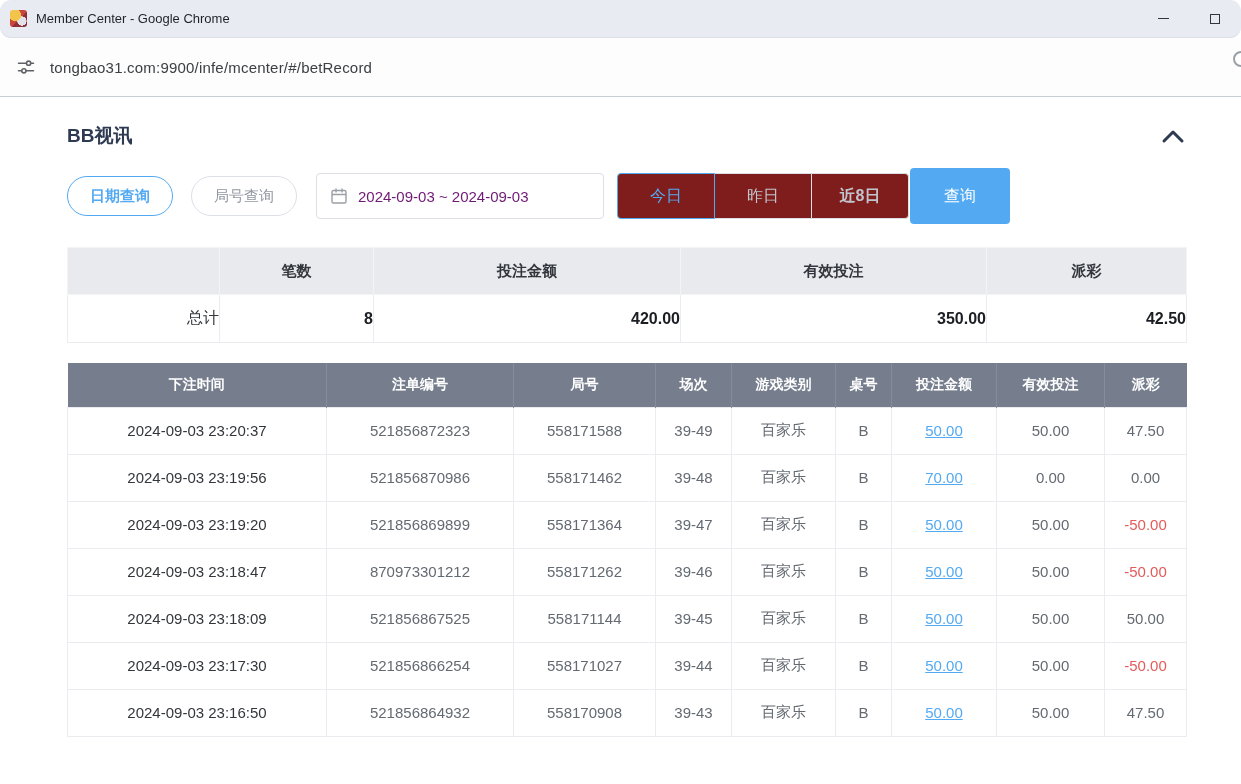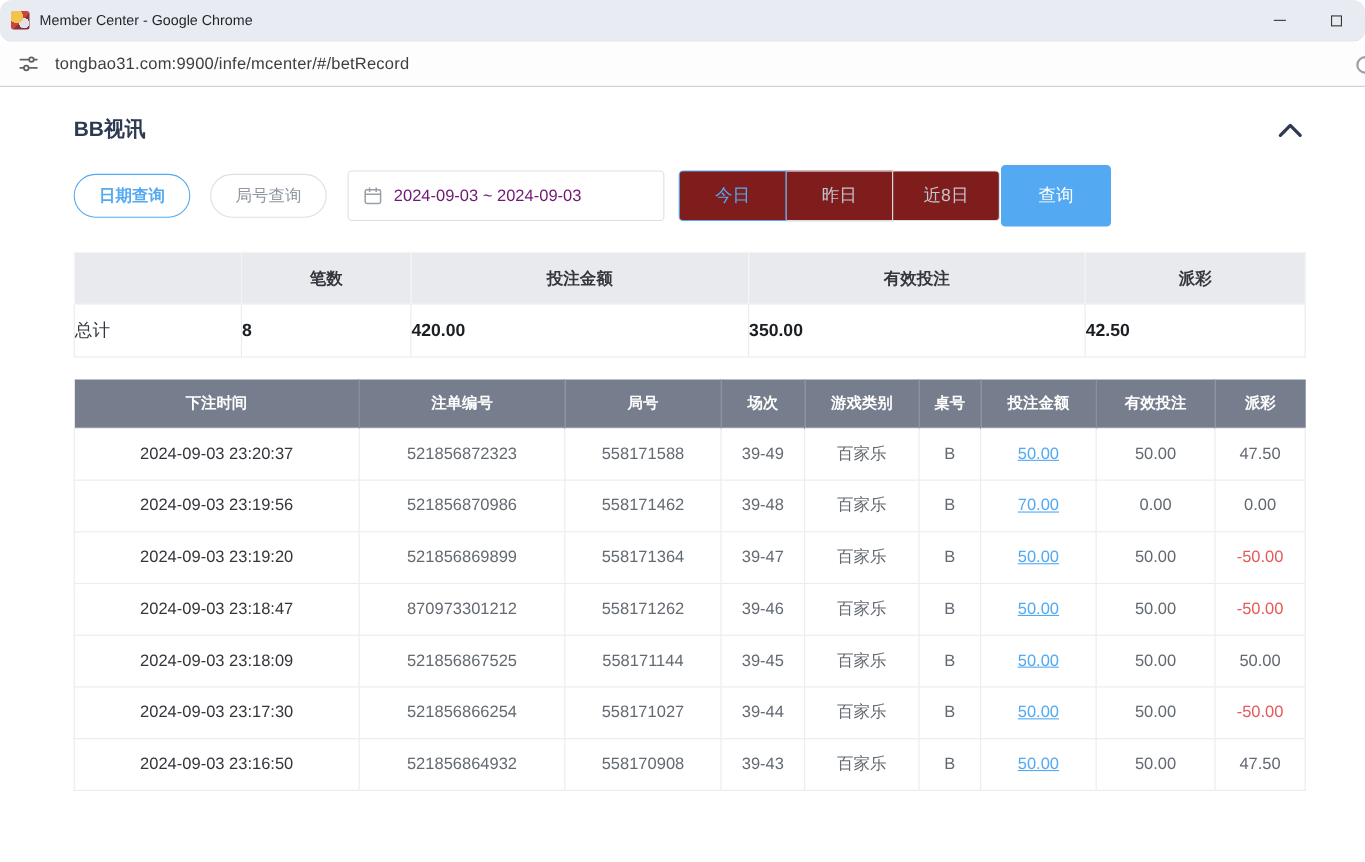--- a/index.html
+++ b/index.html
@@ -20,21 +20,21 @@
       linear-gradient(135deg,#c8463c 0 55%, #8e2f3a 55% 100%);
   }
   .win-title { font-size:13px; color:#1f2328; flex:1 1 auto; white-space:nowrap; }
   .win-controls { display:flex; height:38px; }
   .win-btn { width:52px; height:38px; display:flex; align-items:center; justify-content:center; cursor:pointer; }
   .min-glyph { width:11px; height:0; border-top:1.4px solid #33363b; }
   .max-glyph { width:10px; height:10px; border:1.4px solid #33363b; background:transparent; }
 
   
   .urlbar {
-    height:41px; background:#fdfdfe; display:flex; align-items:center;
+    height:59px; background:#fdfdfe; display:flex; align-items:center;
     padding:0 14px 0 16px; border-bottom:1px solid #c9cdd5; position:relative;
   }
   .tune-icon { width:20px; height:20px; margin-right:14px; flex:0 0 auto; cursor:pointer; }
   .url-text { font-size:15px; color:#3c4043; letter-spacing:0.2px; cursor:text; flex:1 1 auto; }
   .edge-partial {
     position:absolute; right:-8px; top:13px; width:16px; height:16px;
     border-radius:50%; border:2px solid #9aa0a8; background:#fff;
   }
 
   
@@ -57,35 +57,35 @@
   }
   .date-input .cal { width:18px; height:18px; margin-right:10px; flex:0 0 auto; }
   .date-input .date-text { font-size:15px; color:#701a75; }
   .btn-group { display:flex; margin-left:13px; }
   .grp {
     width:98px; height:46px; background:#7f1d1d; border:1px solid #dcdfe6;
     font-size:16px; color:#c0c4cc; cursor:pointer; margin-left:-1px; font-family:inherit;
     position:relative;
   }
   .grp:first-child { border-radius:4px 0 0 4px; margin-left:0; }
-  .grp:last-child { border-radius:0 4px 4px 0; }
+  .grp:last-child { border-radius:0 4px 4px 0;font-weight:bold; }
   .grp.active { border-color:#54aaf2; color:#54aaf2; z-index:2; }
   .search-btn {
     margin-left:1px; width:100px; height:56px; background:#54aaf2; color:#fff;
     border:none; border-radius:4px; font-size:16px; cursor:pointer; font-family:inherit;
   }
 
   
   table { border-collapse:collapse; table-layout:fixed; }
   .summary { margin-top:28px; width:1119px; }
   .summary th {
     background:#e9eaee; height:47px; font-size:15px; color:#33373d; font-weight:bold;
     text-align:center; border:1px solid #f4f4f7;
   }
-  .summary td { height:48px; text-align:left; border:1px solid #ebecef; background:#fff; }
+  .summary td { height:48px; text-align:right; border:1px solid #ebecef; background:#fff; }
   .sum-label { font-size:16px; color:#33373d; }
   .sum-val { font-size:16px; font-weight:bold; color:#1b1e23; }
 
   
   .records { margin-top:20px; width:1119px; }
   .records thead th {
     background:#767e8e; color:#fff; font-size:14px; font-weight:bold; height:44px;
     text-align:center; border-left:1px solid #858d9c;
   }
   .records thead th:first-child { border-left:none; }

